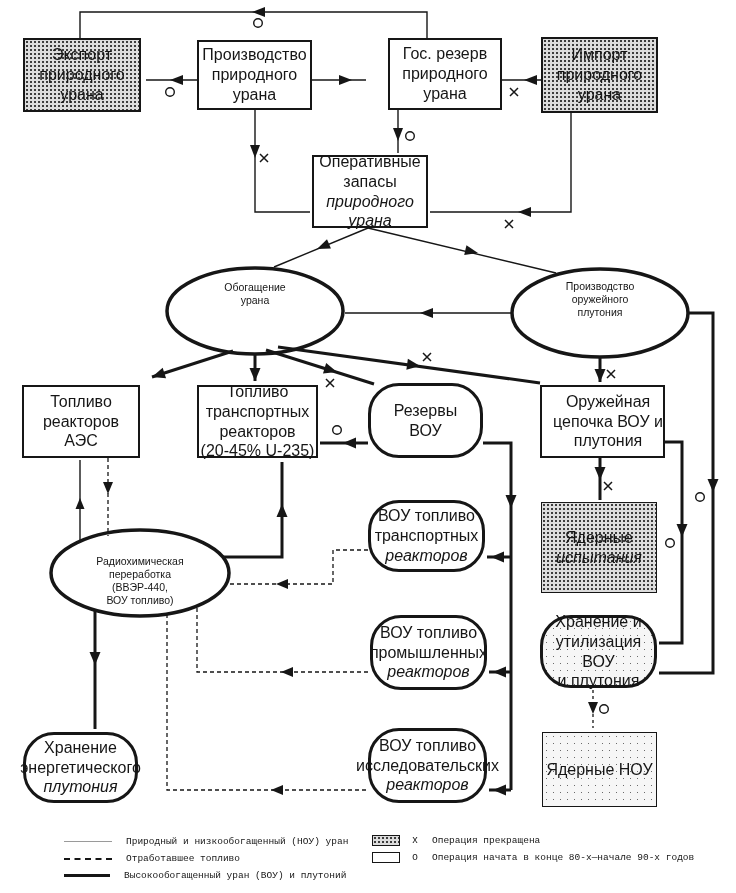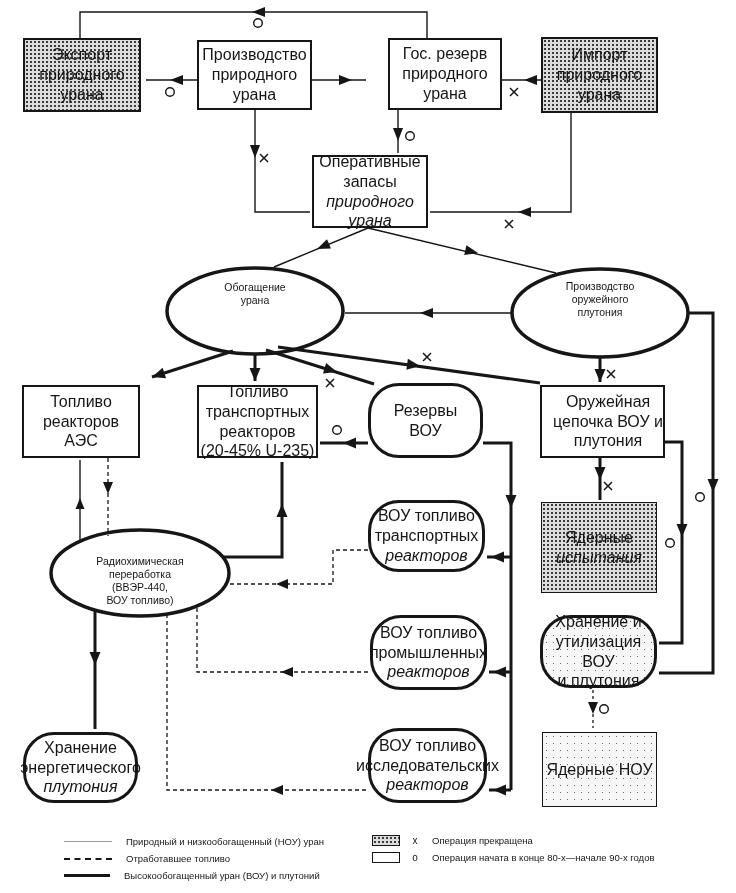--- a/index.html
+++ b/index.html
@@ -35,21 +35,21 @@
   .b-ntests{left:541px;top:502px;width:116px;height:91px;}
   .b-heuind{left:370px;top:615px;width:117px;height:75px;}
   .b-storutil{left:540px;top:615px;width:117px;height:73px;}
   .b-heuresearch{left:368px;top:728px;width:119px;height:75px;}
   .b-exportleu{left:542px;top:732px;width:115px;height:75px;}
   .b-storpu{left:23px;top:732px;width:115px;height:71px;}
   .e-enrich{left:185px;top:281px;width:140px;height:60px;}
   .e-wpu{left:530px;top:280px;width:140px;height:66px;}
   .e-reproc{left:60px;top:555px;width:160px;height:90px;}
   
-  .legend{position:absolute;z-index:2;font-size:9.5px;line-height:1;}
+  .legend{position:absolute;z-index:2;font-size:9.5px;line-height:1;font-family:Liberation Mono, monospace;}
   .lg-left{left:64px;top:833px;}
   .lg-right{left:372px;top:832px;}
   .lrow{display:flex;align-items:center;height:17px;}
   .sample{display:inline-block;margin-right:14px;}
   .s-thin{width:48px;border-top:1px solid #9a9a9a;}
   .s-thick{width:46px;border-top:3px solid #161616;}
   .s-dash{width:48px;border-top:2px dashed #161616;}
   .s-shaded{width:26px;height:9px;border:1px solid #161616;background-color:#dcdcdc;
     background-image:radial-gradient(#3c3c3c 0.8px, transparent 0.95px);background-size:4px 4px;}
   .s-open{width:26px;height:9px;border:1px solid #161616;background:#fff;}

